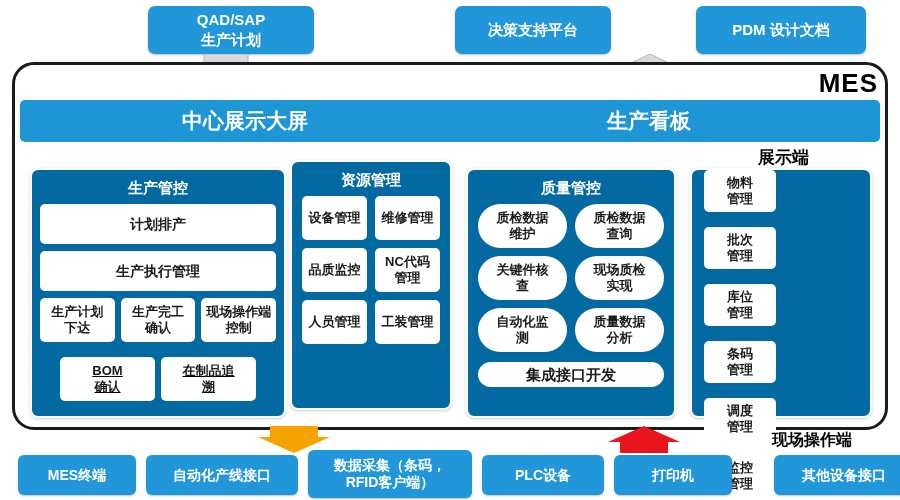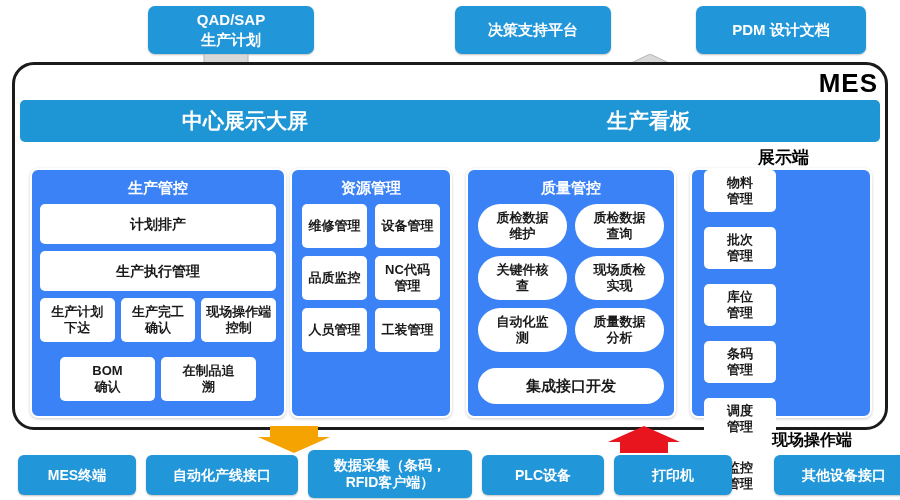--- a/index.html
+++ b/index.html
@@ -87,21 +87,21 @@
     position: absolute;
     left: 758px; top: 146px;
     font-size: 17px;
     font-weight: bold;
     color: #000000;
   }
 
   
   .panel {
     position: absolute;
-    background: #3b82f6;
+    background: #0369a1;
     border: 2px solid #ffffff;
     border-radius: 8px;
     box-sizing: border-box;
     box-shadow: 0 1px 3px rgba(0,0,0,0.2);
   }
   .panel-title {
     color: #ffffff;
     font-size: 15px;
     font-weight: bold;
     text-align: center;
@@ -121,33 +121,33 @@
     line-height: 16px;
     box-sizing: border-box;
     padding: 2px 3px;
   }
 
   
   #panel-prod { left: 30px; top: 168px; width: 256px; height: 250px; }
   #panel-prod .row { display: flex; gap: 6px; padding: 0 8px; margin-bottom: 7px; }
   #panel-prod .card.wide { width: 100%; height: 40px; font-size: 14px; }
   #panel-prod .card.third { flex: 1; height: 44px; }
-  #panel-prod .row.offset { padding: 8px 28px; }
+  #panel-prod .row.offset { padding: 8px 28px; text-decoration: underline; }
   #panel-prod .card.half { flex: 1; height: 44px; }
 
   
-  #panel-res { left: 290px; top: 168px; width: 162px; height: 250px; }
+  #panel-res { left: 290px; top: 160px; width: 162px; height: 250px; }
   #panel-res .grid { display: flex; flex-wrap: wrap; gap: 8px; padding: 0 10px; }
   #panel-res .card { width: calc(50% - 4px); height: 44px; }
 
   
   #panel-qa { left: 466px; top: 168px; width: 210px; height: 250px; }
   #panel-qa .grid { display: flex; flex-wrap: wrap; gap: 8px; padding: 0 10px; }
   #panel-qa .card { width: calc(50% - 4px); height: 44px; border-radius: 22px; }
-  #panel-qa .card.full { width: 100%; height: 36px; font-size: 15px; margin-top: 8px; }
+  #panel-qa .card.full { width: 100%; height: 25px; font-size: 15px; margin-top: 2px; }
 
   
   #panel-wms { left: 690px; top: 168px; width: 182px; height: 250px; }
   #panel-wms .grid { display: flex; flex-wrap: wrap; gap: 15px; padding: 0 12px; }
   #panel-wms .card { width: calc(50% - 5px); height: 42px; }
   #panel-wms .card.full { width: 100%; height: 38px; font-size: 15px; margin-top: 9px; }
 
   
   .botbox {
     position: absolute;
@@ -252,22 +252,22 @@
           <div>在制品追</div>
           <div>溯</div>
         </div>
       </div>
     </div>
   </div>
 
   <div class="panel" id="panel-res">
     <div class="panel-title">资源管理</div>
     <div class="grid">
+      <div class="card">设备管理</div>
       <div class="card">维修管理</div>
-      <div class="card">设备管理</div>
       <div class="card">品质监控</div>
       <div class="card">
         <div>
           <div>NC代码</div>
           <div>管理</div>
         </div>
       </div>
       <div class="card">人员管理</div>
       <div class="card">工装管理</div>
     </div>

